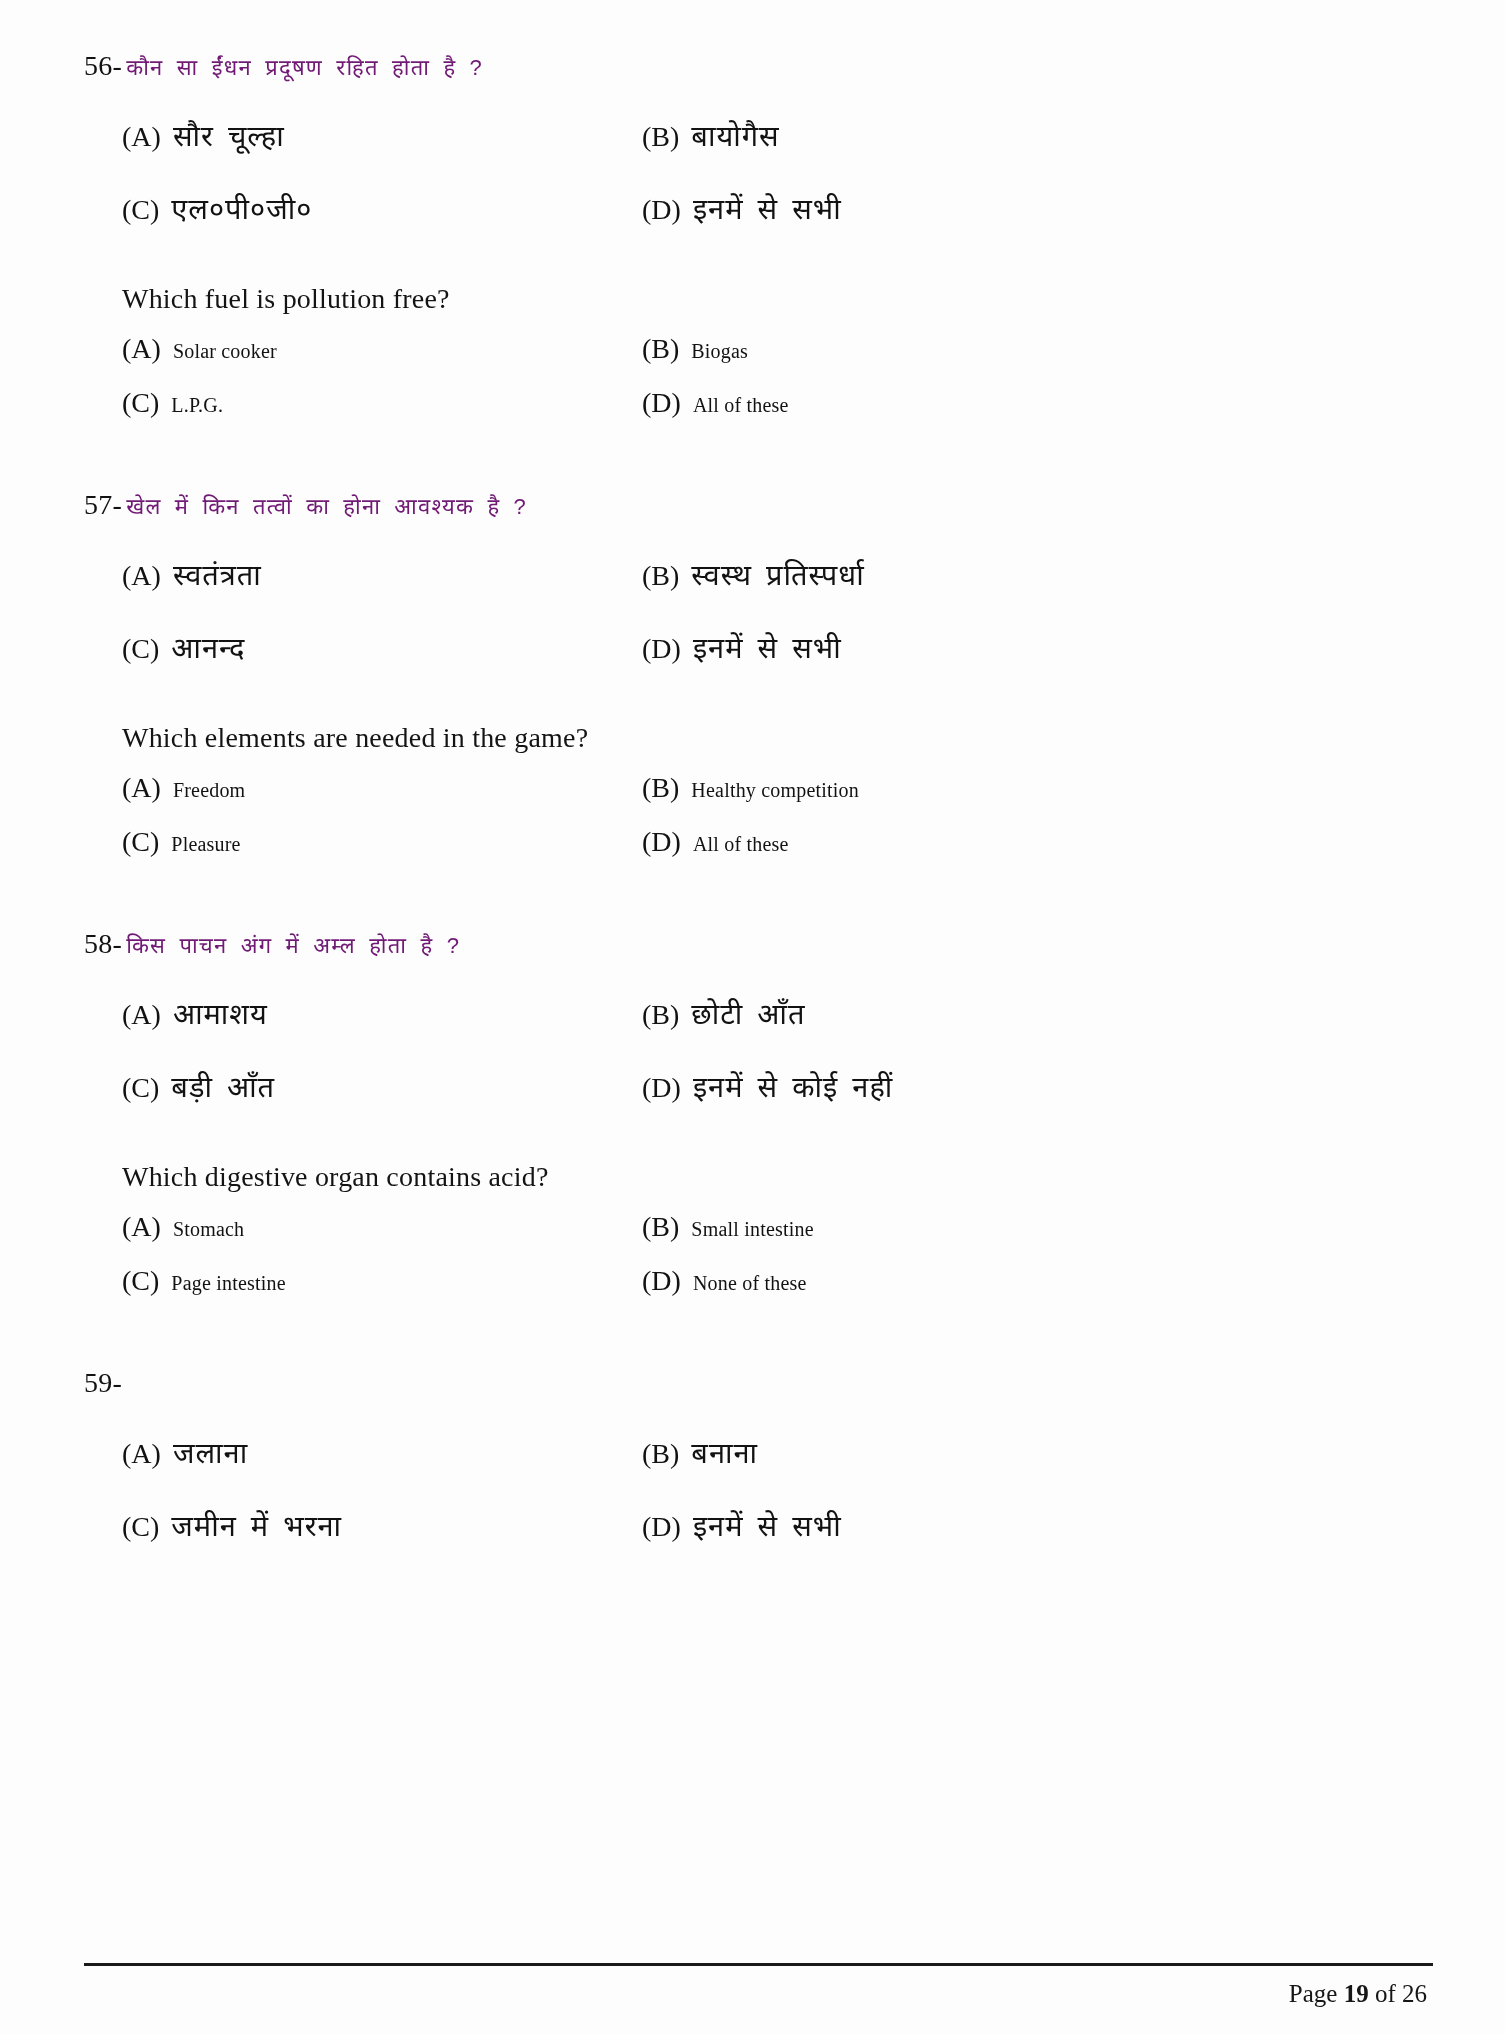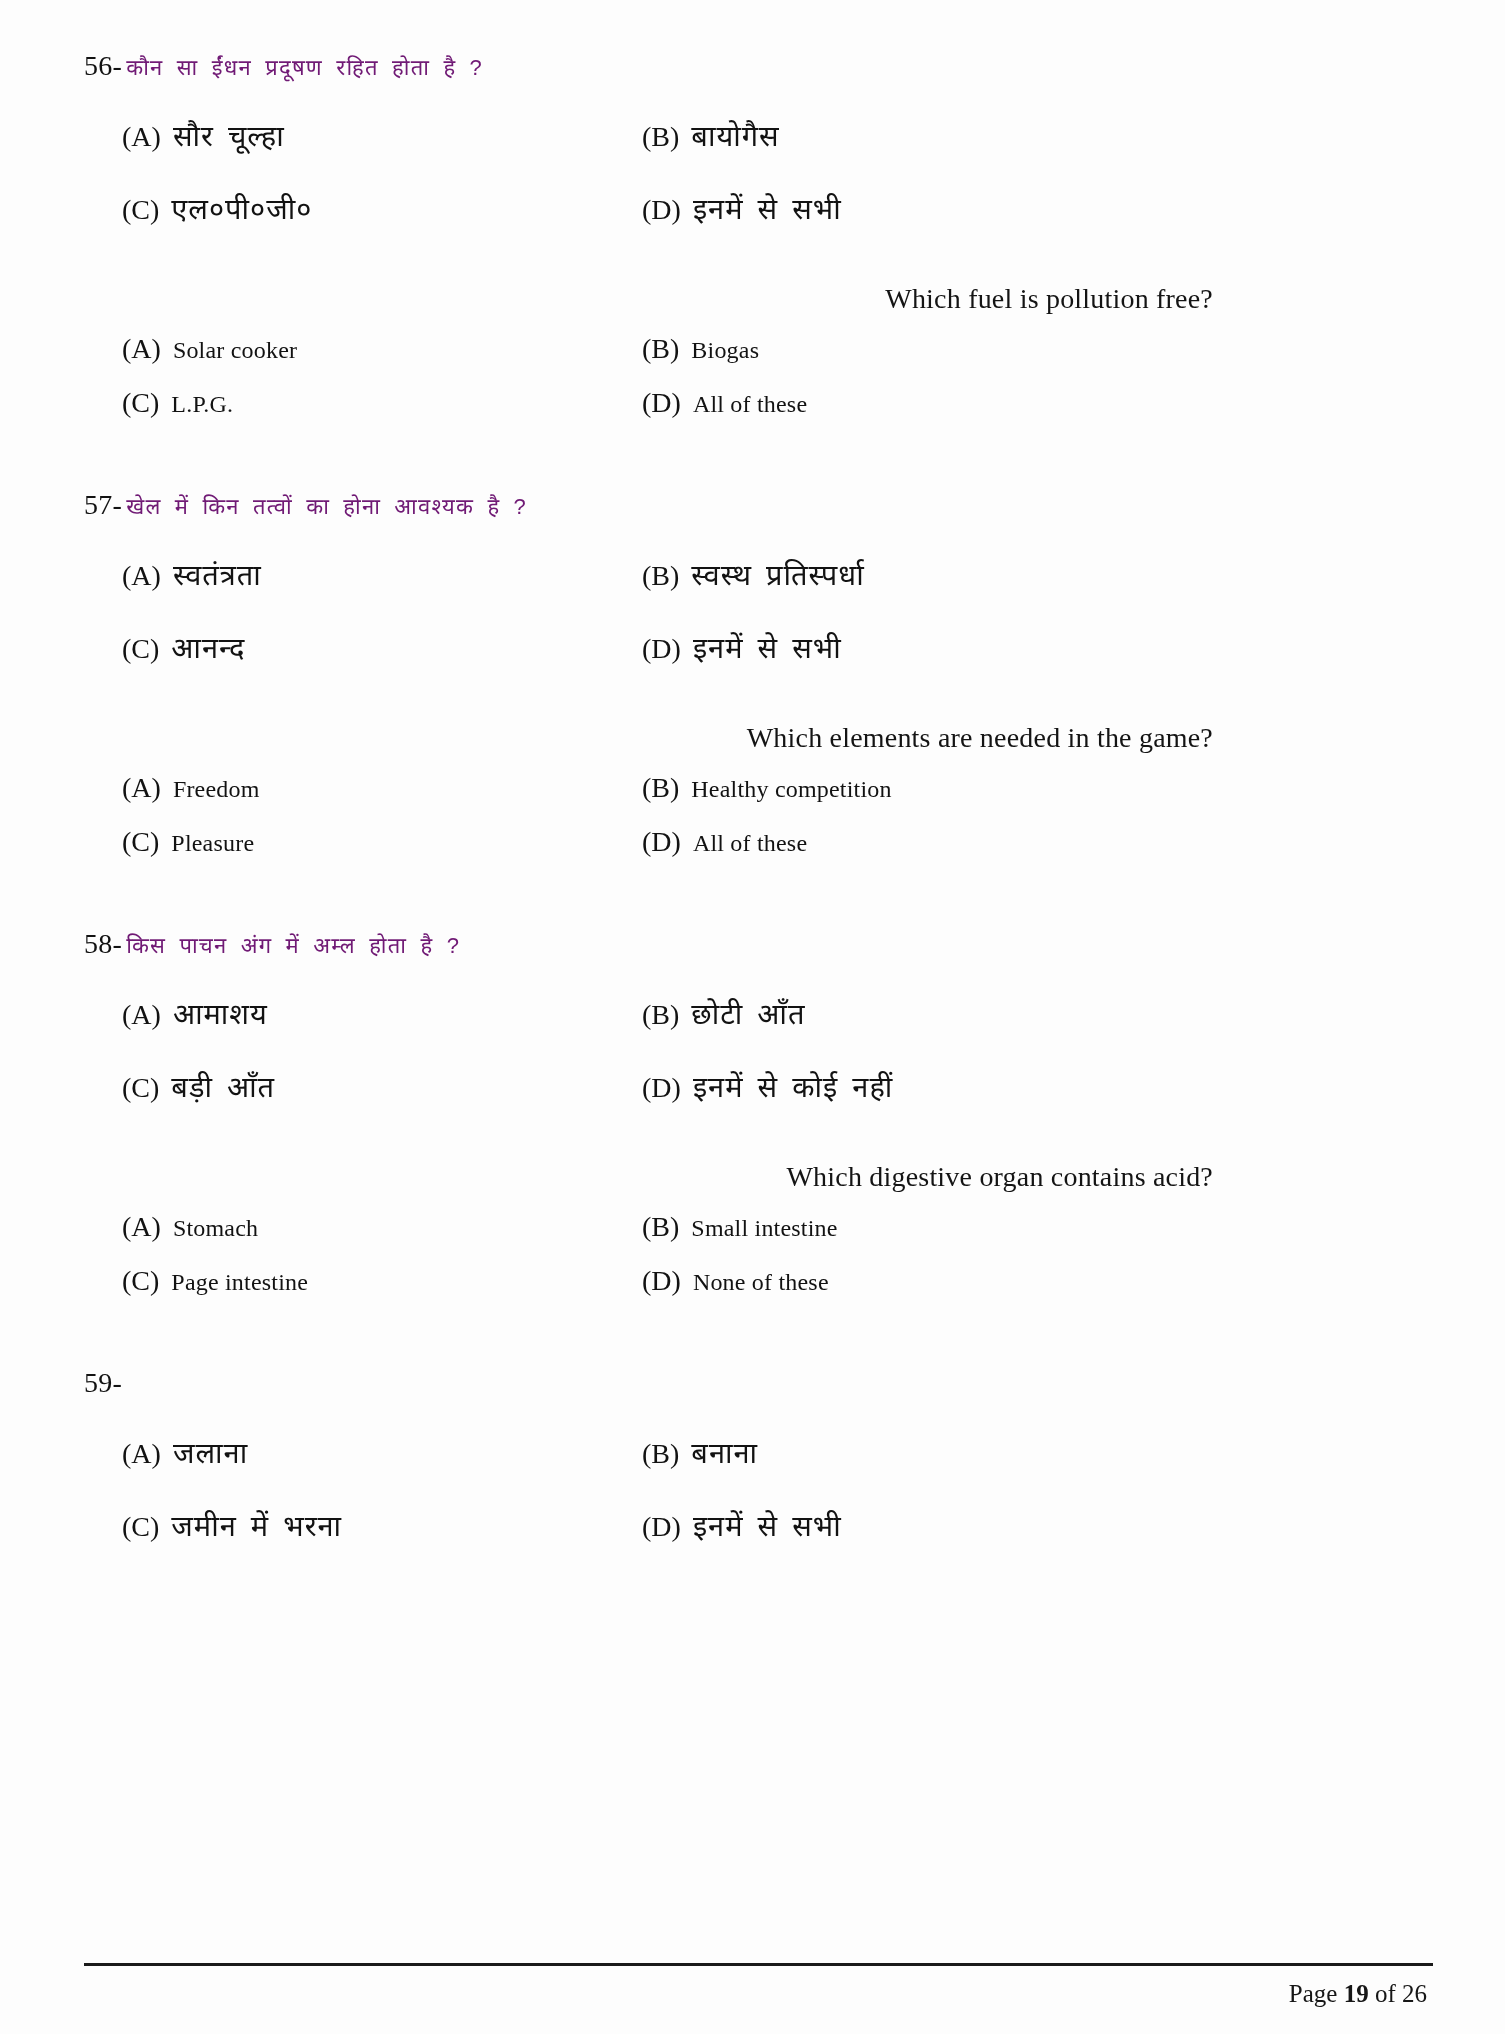--- a/index.html
+++ b/index.html
@@ -25,21 +25,20 @@
   }
 
   .page-inner {
     position: absolute;
     left: 0;
     top: 0;
     width: 1297px;
     height: 2034px;
     box-sizing: border-box;
     padding: 48px 84px 15px 84px;
-    text-align: right;
   }
 
   
   .question-block {
     margin-bottom: 46px;
   }
 
   .q-line {
     display: flex;
     align-items: baseline;
@@ -97,21 +96,21 @@
     margin-right: 12px;
   }
   .opt-val-hi {
     font-family: "Liberation Sans", "DejaVu Sans", sans-serif;
     font-size: 29px;
     letter-spacing: 1px;
     word-spacing: 5px;
   }
   .opt-val-en {
     font-family: "Liberation Serif", "DejaVu Serif", serif;
-    font-size: 24px;
+    font-size: 20px;
     letter-spacing: 0.2px;
   }
 
   
   .footer {
     position: absolute;
     left: 84px;
     right: 72px;
     bottom: 26px;
   }

